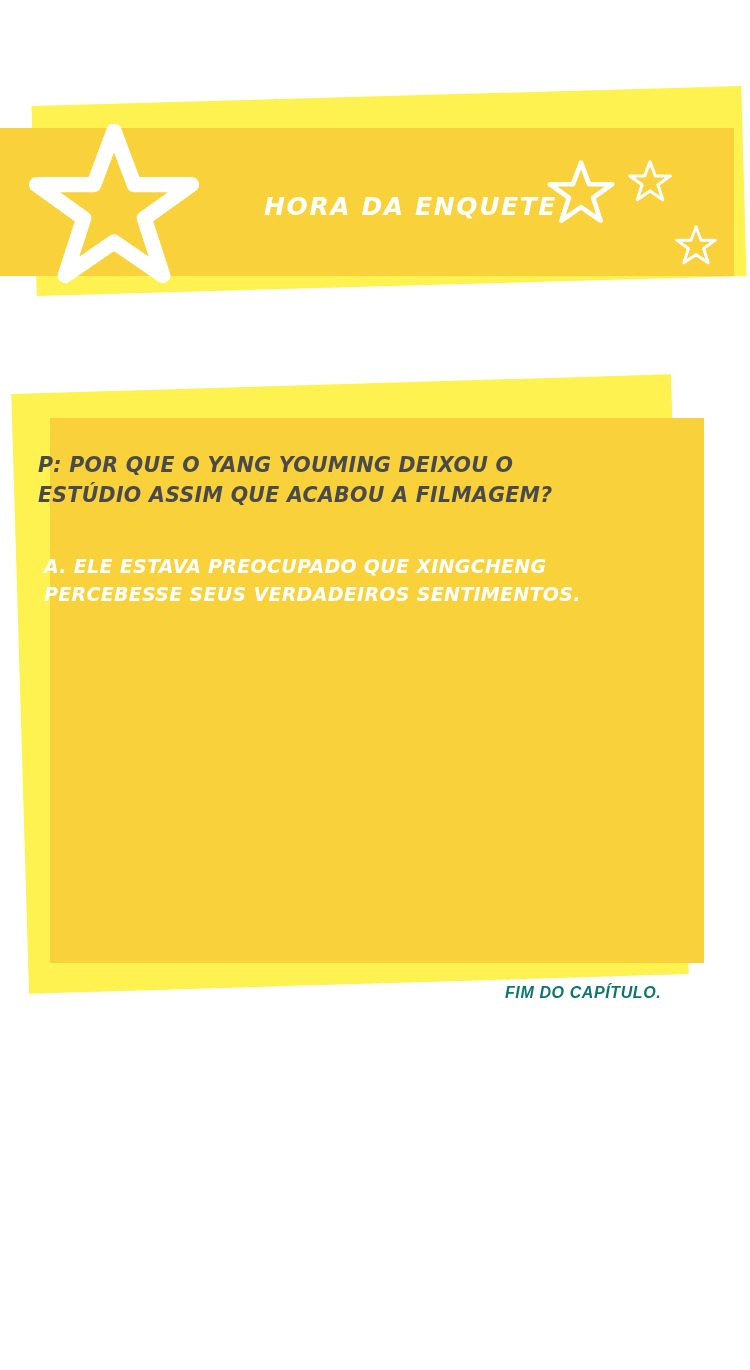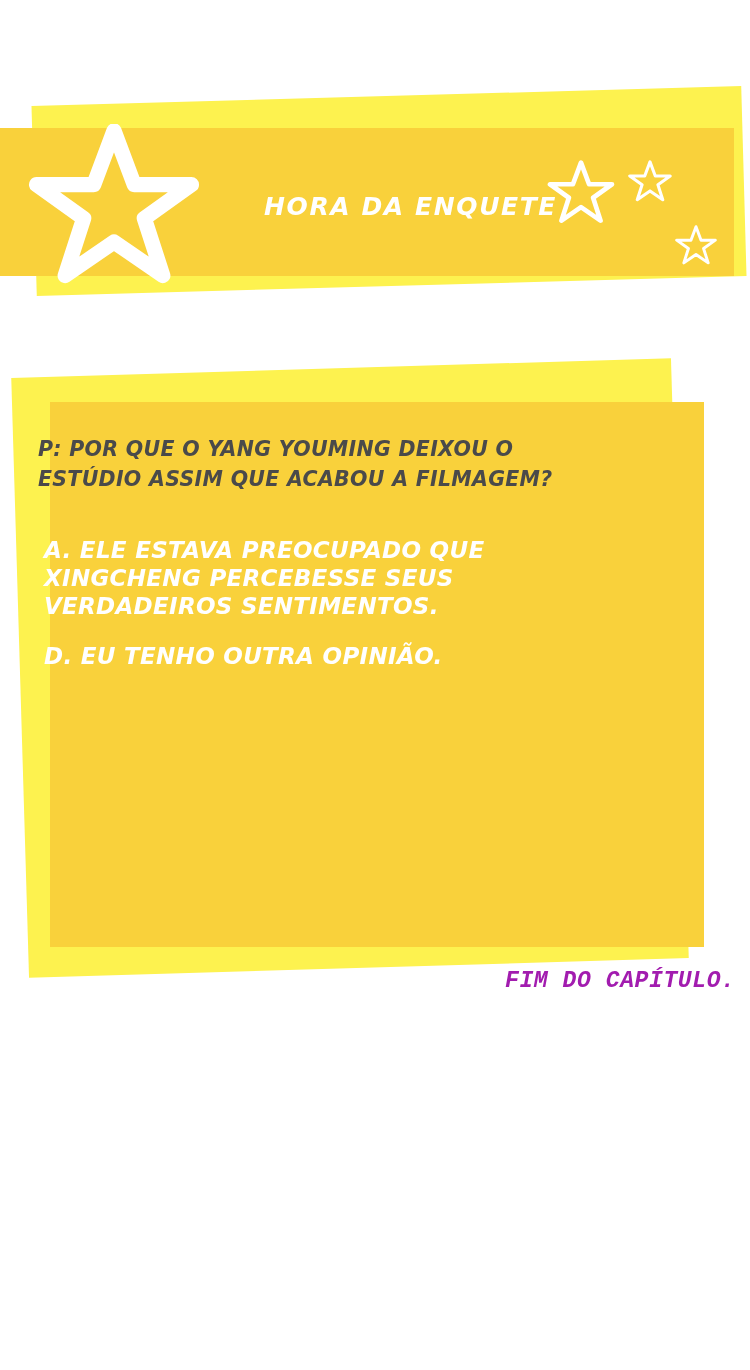--- a/index.html
+++ b/index.html
@@ -59,21 +59,21 @@
     display: block;
   }
   .star-big   { left: 14px;  top: 124px; }
   .star-mid   { left: 547px; top: 160px; }
   .star-sm1   { left: 628px; top: 160px; }
   .star-sm2   { left: 675px; top: 225px; }
 
   
   .card-wrap {
     position: absolute;
-    top: 356px;
+    top: 372px;
     left: 0;
     width: 750px;
     height: 650px;
   }
   .card-shadow {
     position: absolute;
     left: 20px;
     top: 12px;
     width: 660px;
     height: 600px;
@@ -105,37 +105,37 @@
   .options {
     position: absolute;
     left: 44px;
     top: 180px;
     width: 590px;
   }
   .option {
     font-family: "DejaVu Sans", sans-serif;
     font-weight: 700;
     font-style: italic;
-    font-size: 23px;
+    font-size: 19px;
     line-height: 28px;
     letter-spacing: 0.3px;
     color: #ffffff;
     text-transform: uppercase;
     margin-bottom: 22px;
   }
   .footer-note {
     position: absolute;
     left: 505px;
     top: 612px;
-    font-family: Liberation Mono, monospace;
+    font-family: Liberation Sans, sans-serif;
     font-weight: 700;
     font-style: italic;
-    font-size: 23px;
+    font-size: 16px;
     letter-spacing: 0.6px;
-    color: #a21caf;
+    color: #0f766e;
     text-transform: uppercase;
   }
 </style>
 </head>
 <body>
 
 <div class="banner-wrap">
   <div class="banner-shadow"></div>
   <div class="banner-main"></div>
 
@@ -159,17 +159,16 @@
 </div>
 
 <div class="card-wrap">
   <div class="card-shadow"></div>
   <div class="card-main"></div>
 
   <div class="q-text">P: POR QUE O YANG YOUMING DEIXOU O ESTÚDIO ASSIM QUE ACABOU A FILMAGEM?</div>
 
   <div class="options">
     <div class="option">A. ELE ESTAVA PREOCUPADO QUE XINGCHENG PERCEBESSE SEUS VERDADEIROS SENTIMENTOS.</div>
-    <div class="option">D. EU TENHO OUTRA OPINIÃO.</div>
   </div>
 
   <div class="footer-note">FIM DO CAPÍTULO.</div>
 </div>
 
 </body></html>

